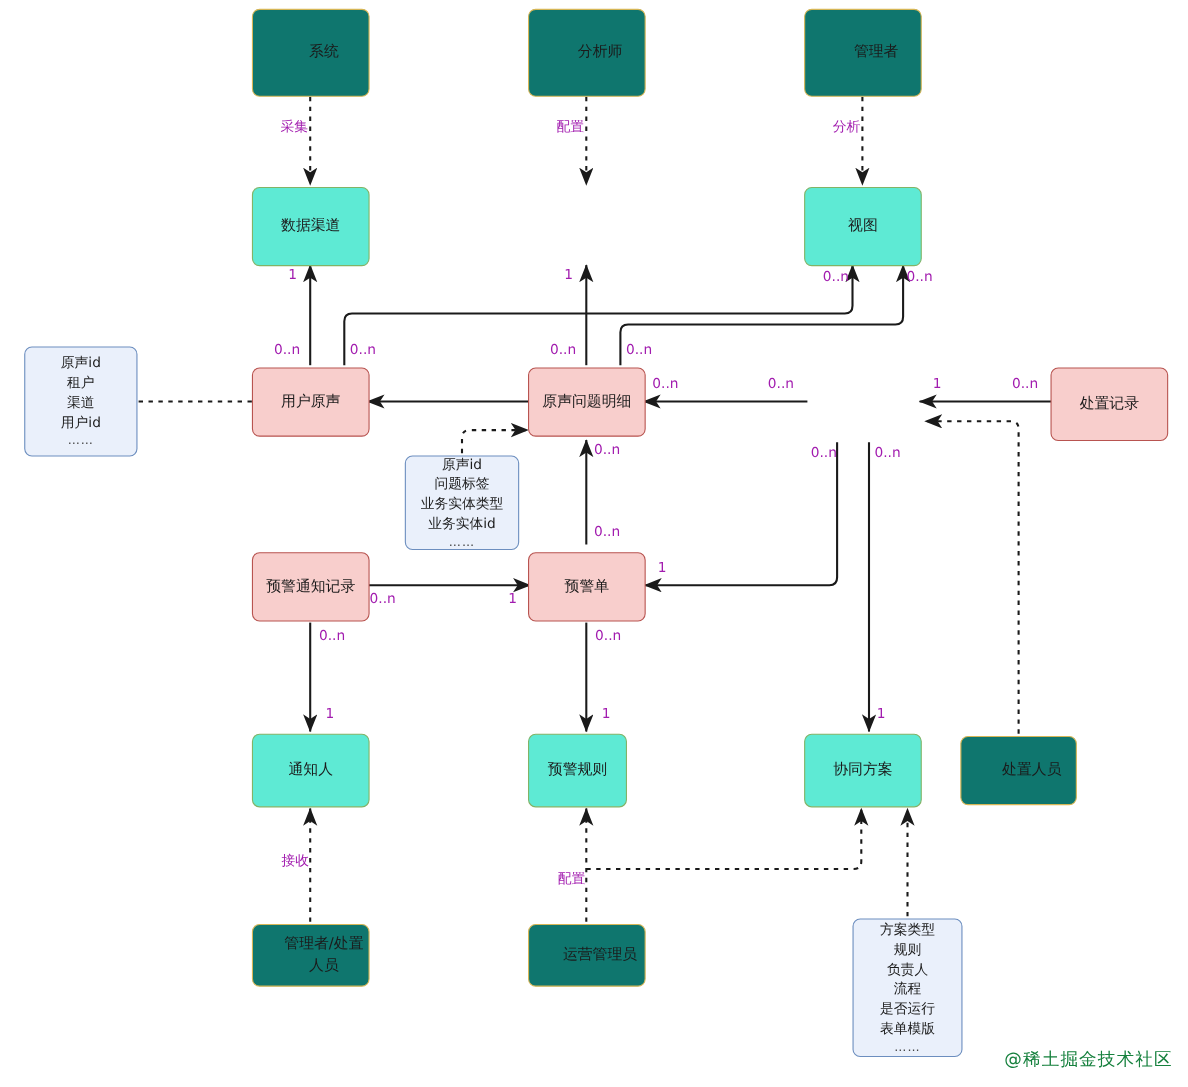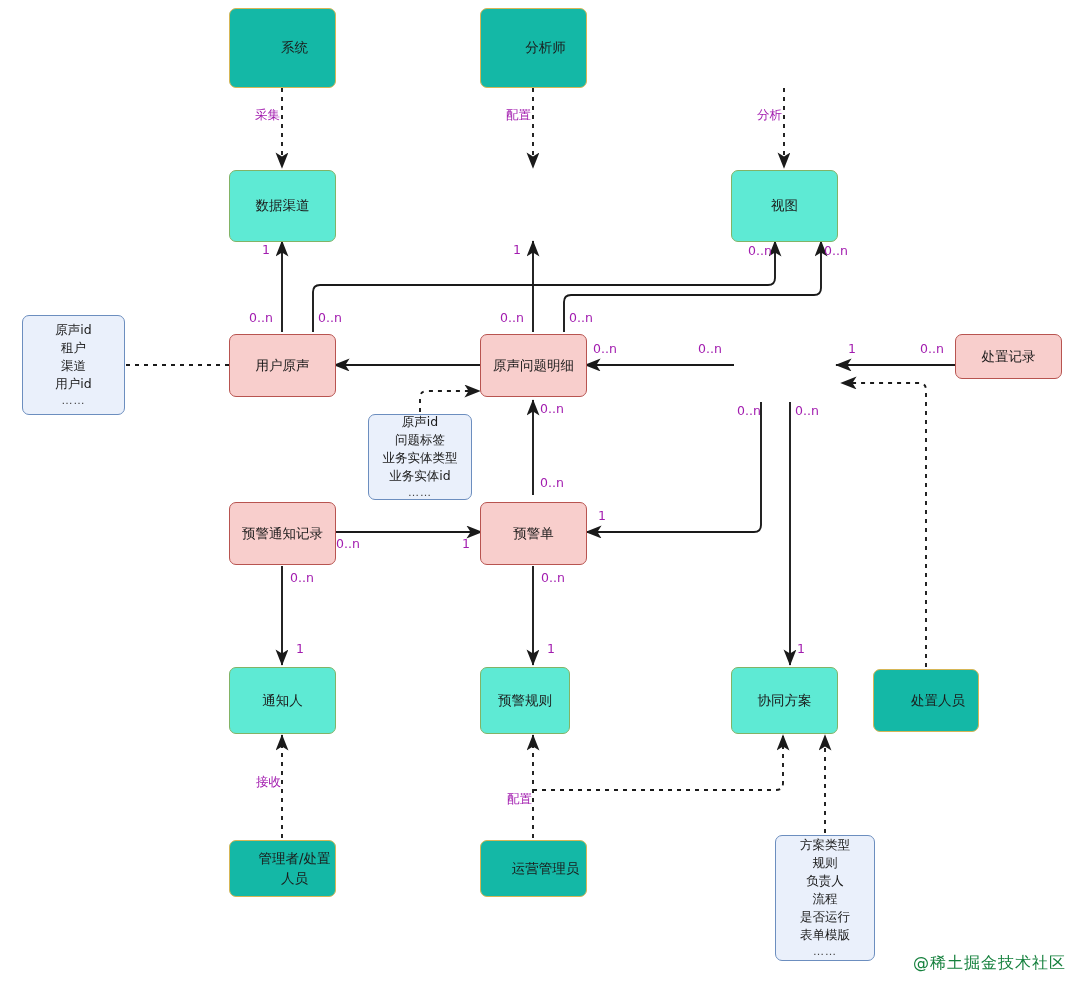--- a/index.html
+++ b/index.html
@@ -4,21 +4,21 @@
 <style>
   html,body{margin:0;padding:0;background:#ffffff;}
   body{width:1080px;height:988px;position:relative;overflow:hidden;
        font-family:"DejaVu Sans","Liberation Sans",sans-serif;}
   #canvas{position:absolute;left:0;top:0;width:1080px;height:988px;}
   svg.wires{position:absolute;left:0;top:0;width:1080px;height:988px;pointer-events:none;}
 
   .node{position:absolute;box-sizing:border-box;display:flex;align-items:center;
         justify-content:center;text-align:center;border-radius:7px;border-width:1.6px;
         border-style:solid;font-size:13.5px;line-height:1.45;color:#1b1b1b;}
-  .node.actor{background:#14b8a6;border-color:#d6b656;padding-left:24px;}
+  .node.actor{background:#0f766e;border-color:#d6b656;padding-left:24px;}
   .node.entity{background:#5eead4;border-color:#82b366;}
   .node.record{background:#f8cecc;border-color:#b85450;}
   .node.note{background:#eaf0fb;border-color:#6c8ebf;font-size:12.5px;
              flex-direction:column;justify-content:center;padding:6px 4px;}
   .node.note .ln{display:block;white-space:nowrap;}
   .node.note .dots{letter-spacing:1px;font-size:11px;color:#444;}
 
   .elabel{position:absolute;font-size:12.5px;color:#a21caf;white-space:nowrap;
           background:transparent;}
   .wm{position:absolute;right:14px;bottom:14px;font-size:16px;color:#15803d;
@@ -82,20 +82,23 @@
       <path d="M926,667 L926,390 Q926,383 919,383 L841,383" stroke-dasharray="4,5"></path>
     </g>
   </svg>
 
   <div class="node actor" style="left:229px;top:8px;width:107px;height:80px;">
     <span>系统</span>
   </div>
   <div class="node actor" style="left:480px;top:8px;width:107px;height:80px;">
     <span>分析师</span>
   </div>
+  <div class="node actor" style="left:731px;top:8px;width:107px;height:80px;">
+    <span>管理者</span>
+  </div>
 
   <div class="node entity" style="left:229px;top:170px;width:107px;height:72px;">
     <span>数据渠道</span>
   </div>
   <div class="node entity" style="left:731px;top:170px;width:107px;height:72px;">
     <span>视图</span>
   </div>
 
   <div class="node note" style="left:22px;top:315px;width:103px;height:100px;">
     <span class="ln">原声id</span>
@@ -104,21 +107,21 @@
     <span class="ln">用户id</span>
     <span class="ln dots">……</span>
   </div>
 
   <div class="node record" style="left:229px;top:334px;width:107px;height:63px;">
     <span>用户原声</span>
   </div>
   <div class="node record" style="left:480px;top:334px;width:107px;height:63px;">
     <span>原声问题明细</span>
   </div>
-  <div class="node record" style="left:955px;top:334px;width:107px;height:45px;">
+  <div class="node record" style="left:955px;top:334px;width:107px;height:67px;">
     <span>处置记录</span>
   </div>
 
   <div class="node note" style="left:368px;top:414px;width:104px;height:86px;">
     <span class="ln">原声id</span>
     <span class="ln">问题标签</span>
     <span class="ln">业务实体类型</span>
     <span class="ln">业务实体id</span>
     <span class="ln dots">……</span>
   </div>

